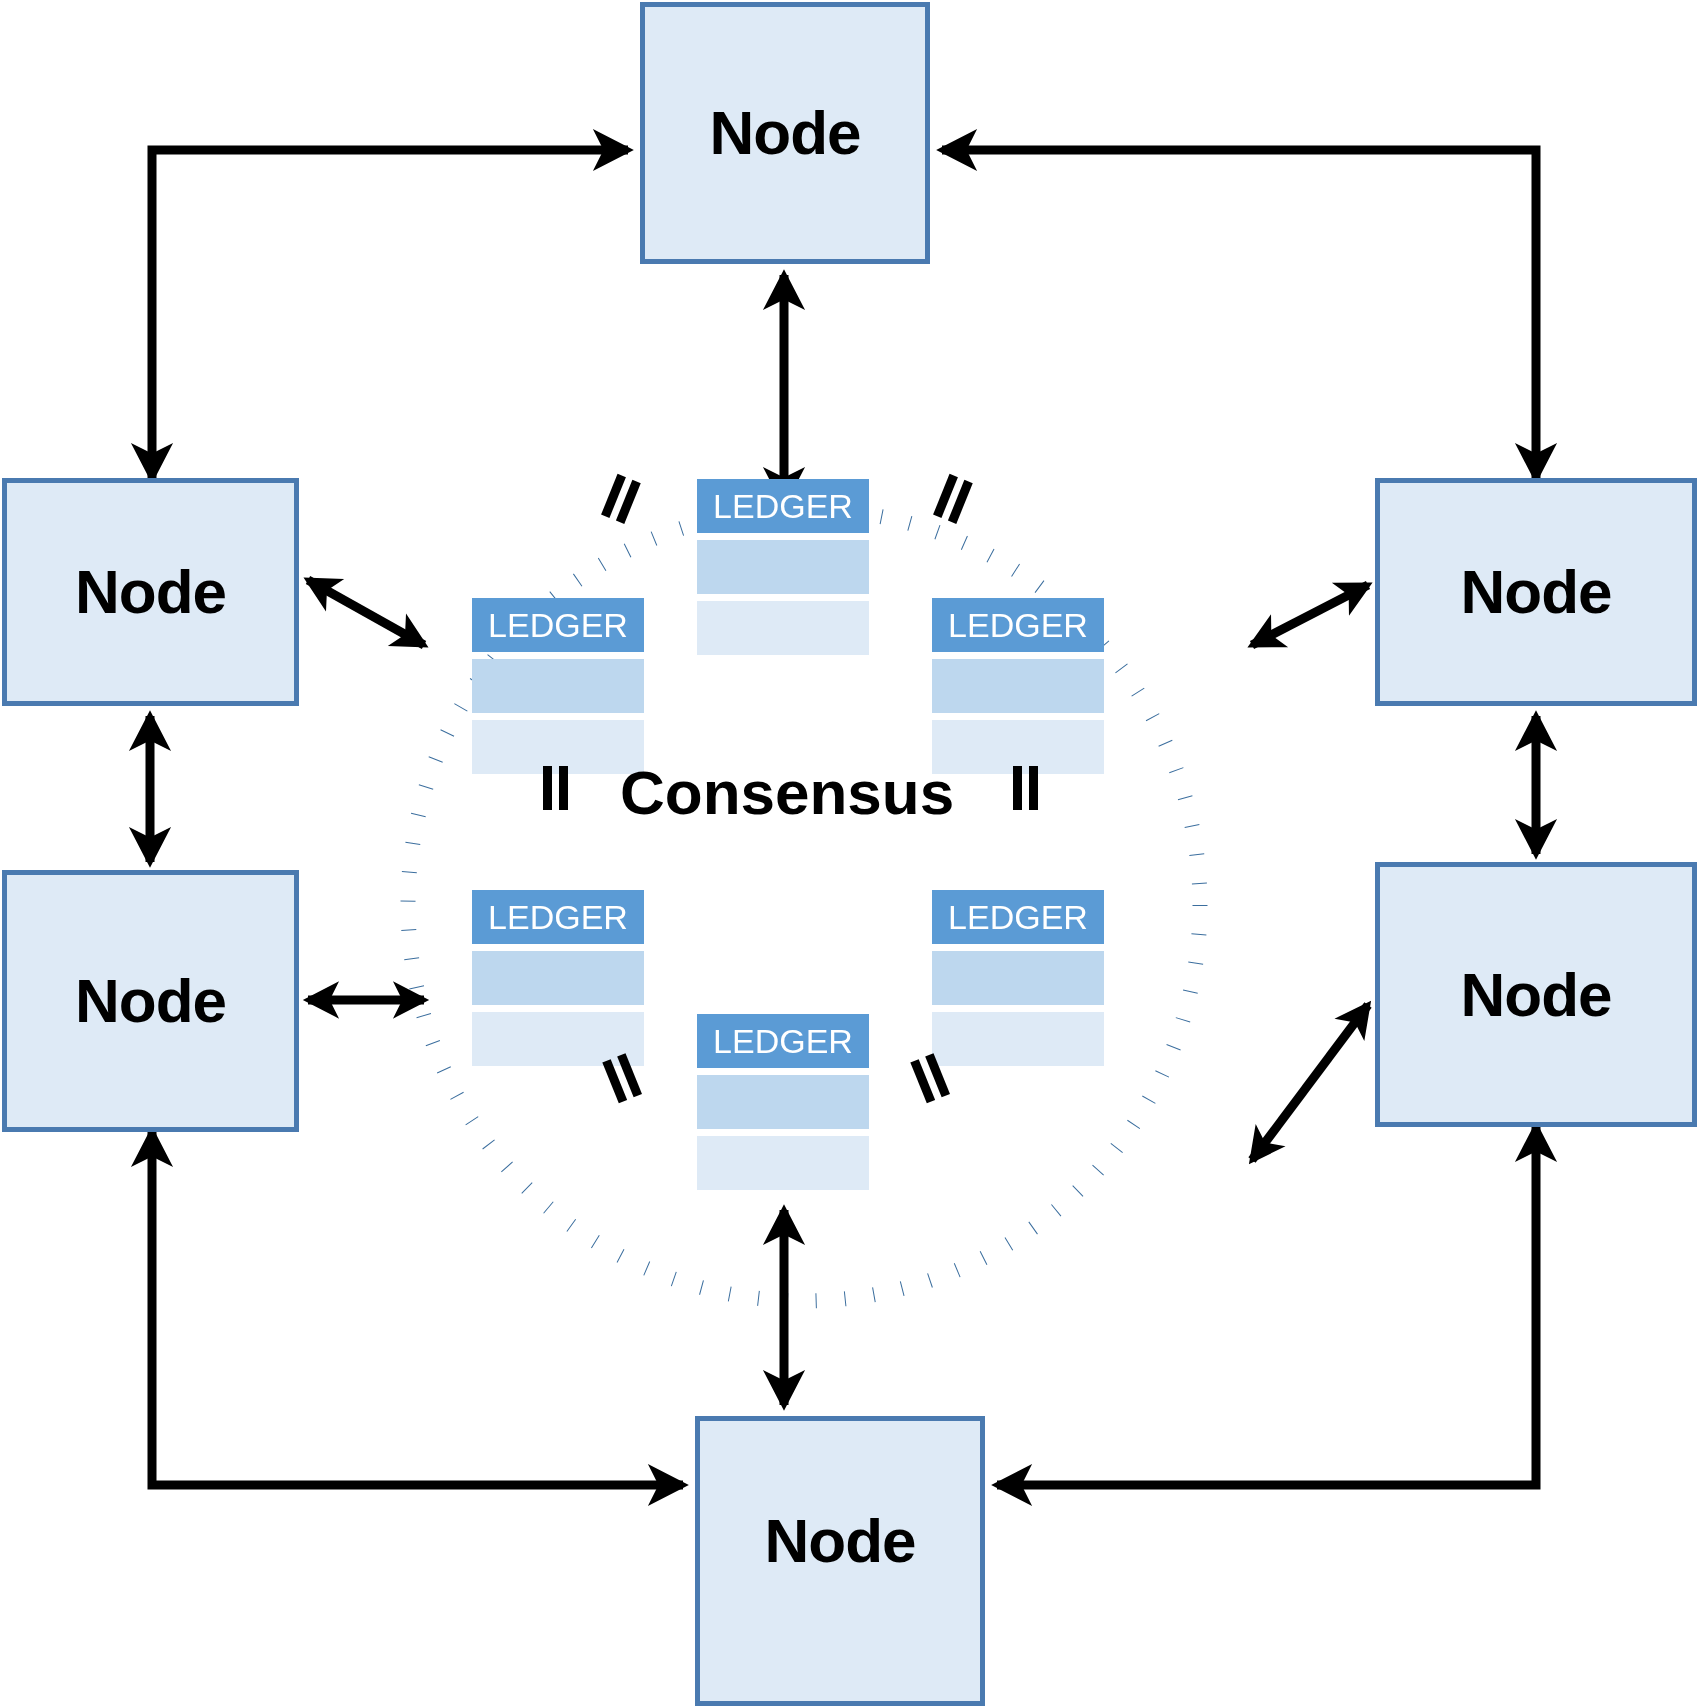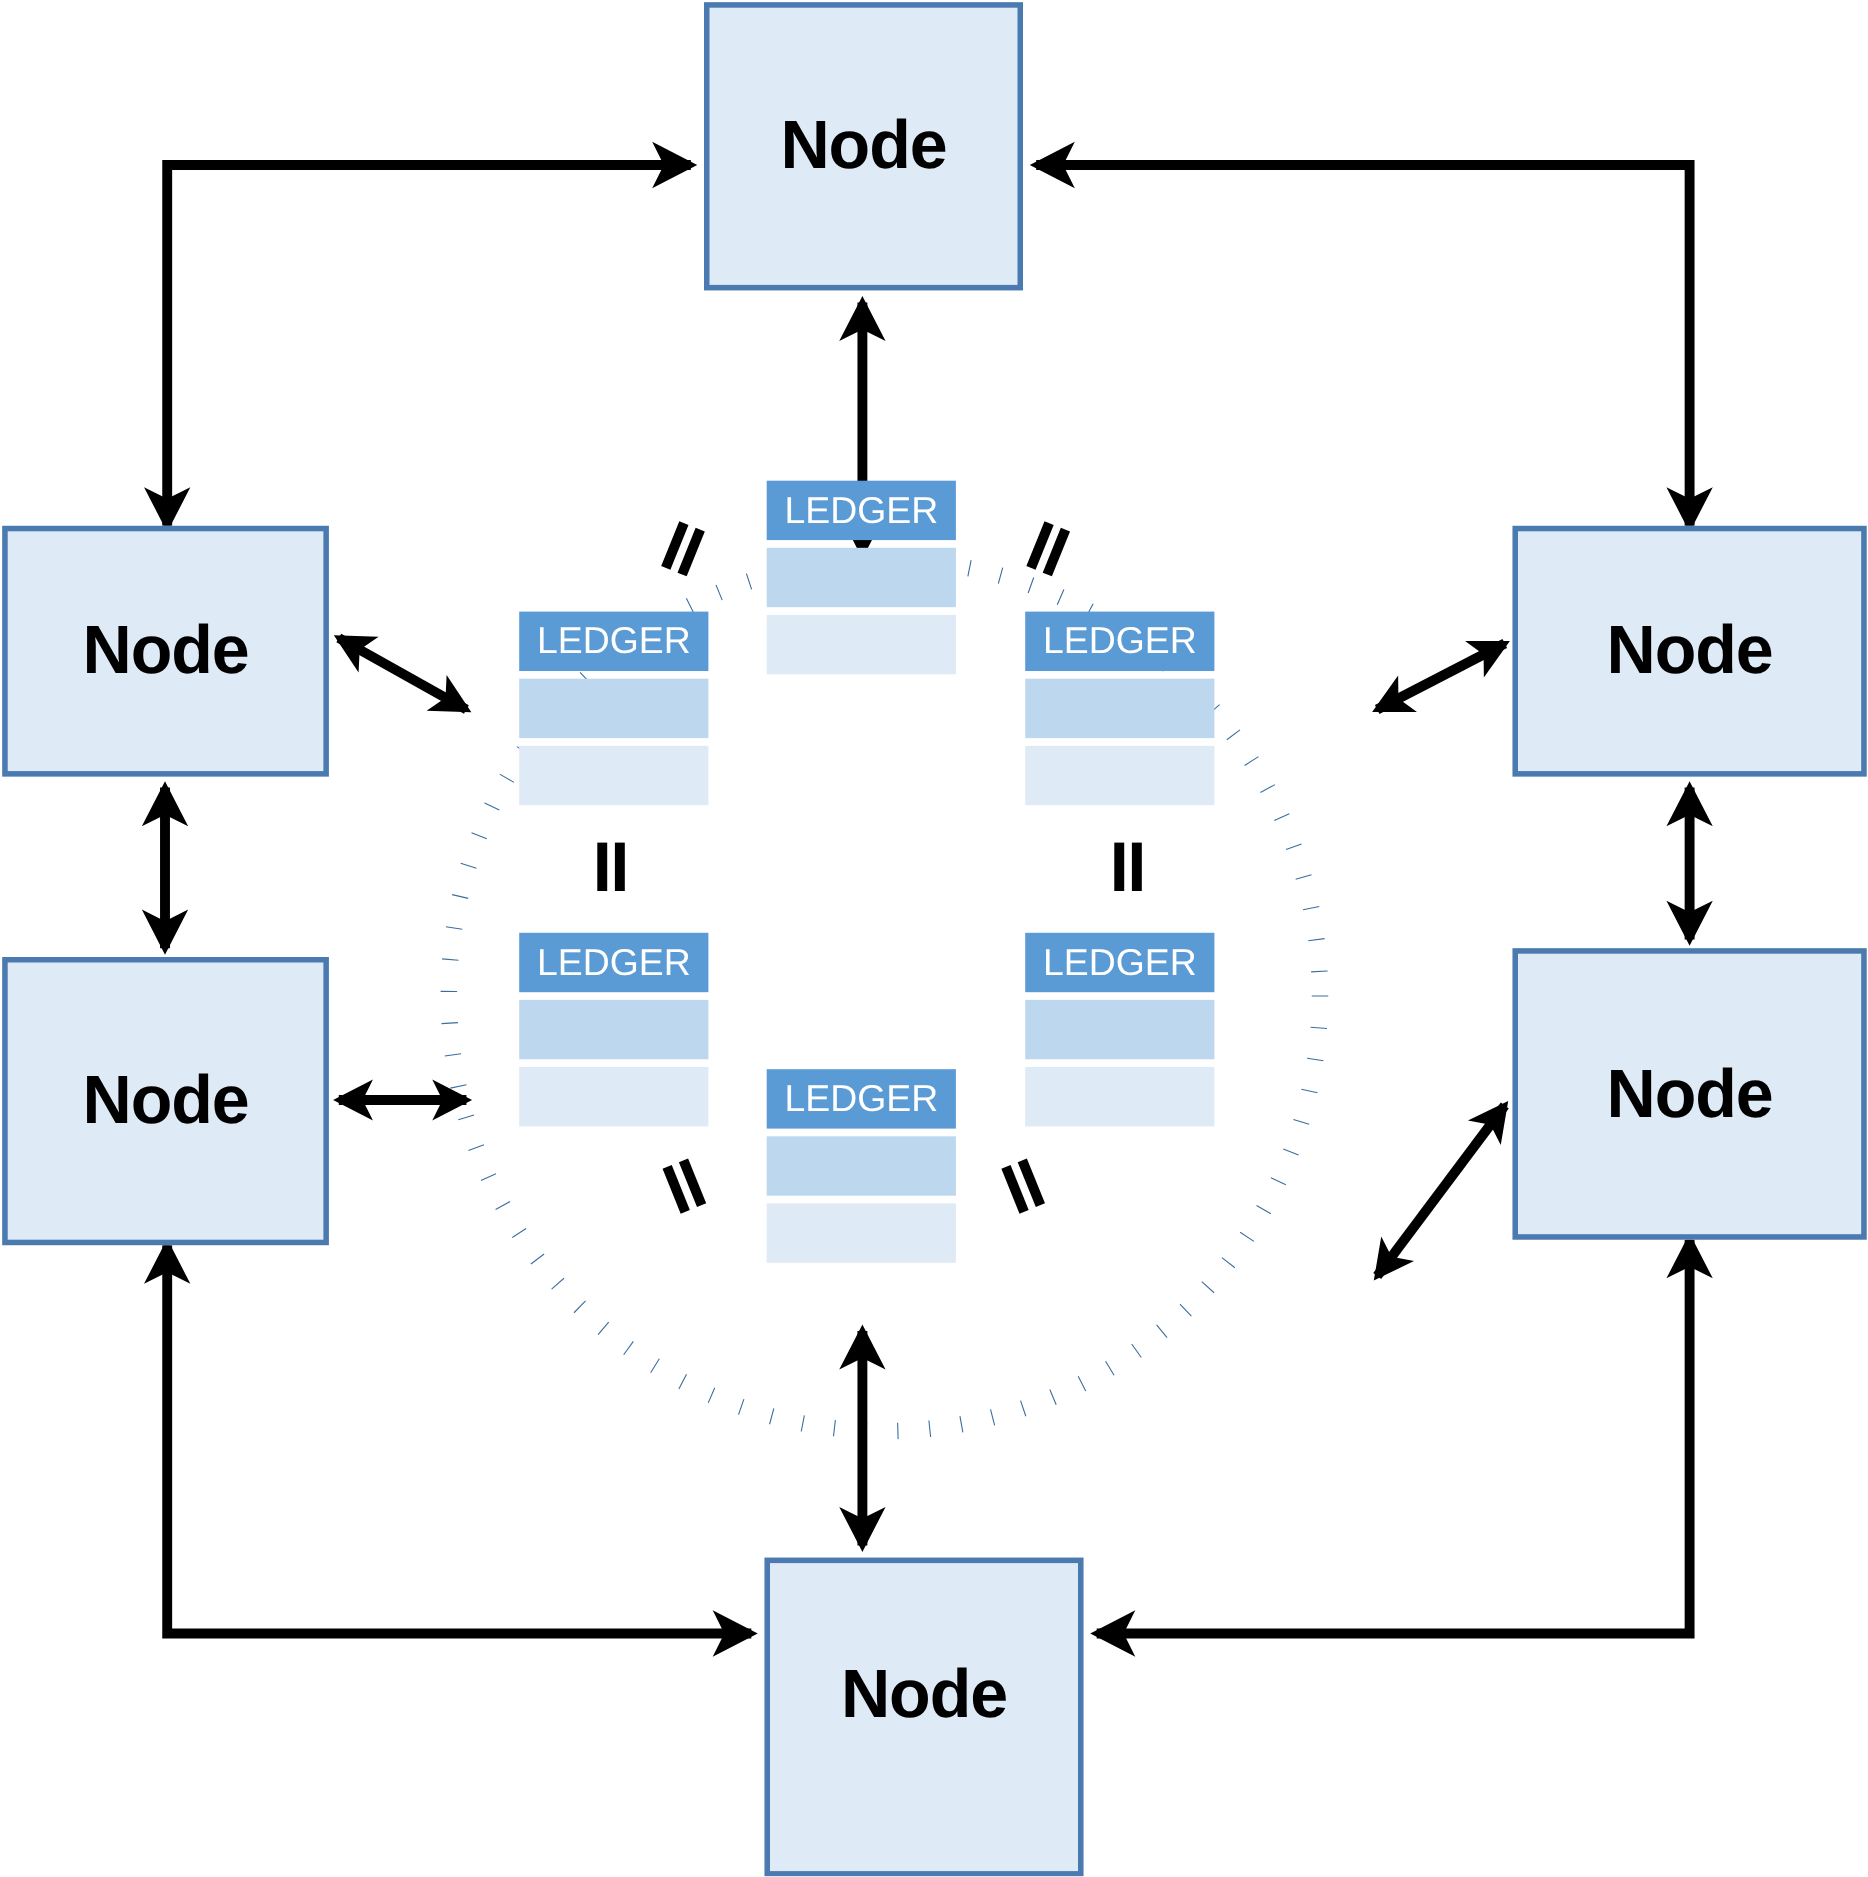--- a/index.html
+++ b/index.html
@@ -38,20 +38,21 @@
     font-family: "Liberation Sans", sans-serif;
     font-weight: bold;
     font-size: 62px;
     color: #000000;
     letter-spacing: -1px;
     line-height: 1;
   }
   .ledger {
     position: absolute;
     width: 172px;
+    margin-top: 42px;
   }
   .ledger-head {
     background: #5b9bd5;
     color: #ffffff;
     font-family: "Liberation Sans", sans-serif;
     font-size: 34px;
     line-height: 54px;
     height: 54px;
     text-align: center;
     letter-spacing: 0px;
@@ -217,14 +218,15 @@
   </div>
   <div class="eqmark" style="left:600px; top:1056px; transform:rotate(-22deg);">
     <span class="a"></span>
       <span class="b"></span>
   </div>
   <div class="eqmark" style="left:908px; top:1056px; transform:rotate(-22deg);">
     <span class="a"></span>
       <span class="b"></span>
   </div>
 
+  <div class="consensus" style="left:620px; top:762px;">Consensus</div>
 
 </div>
 
 </body></html>

